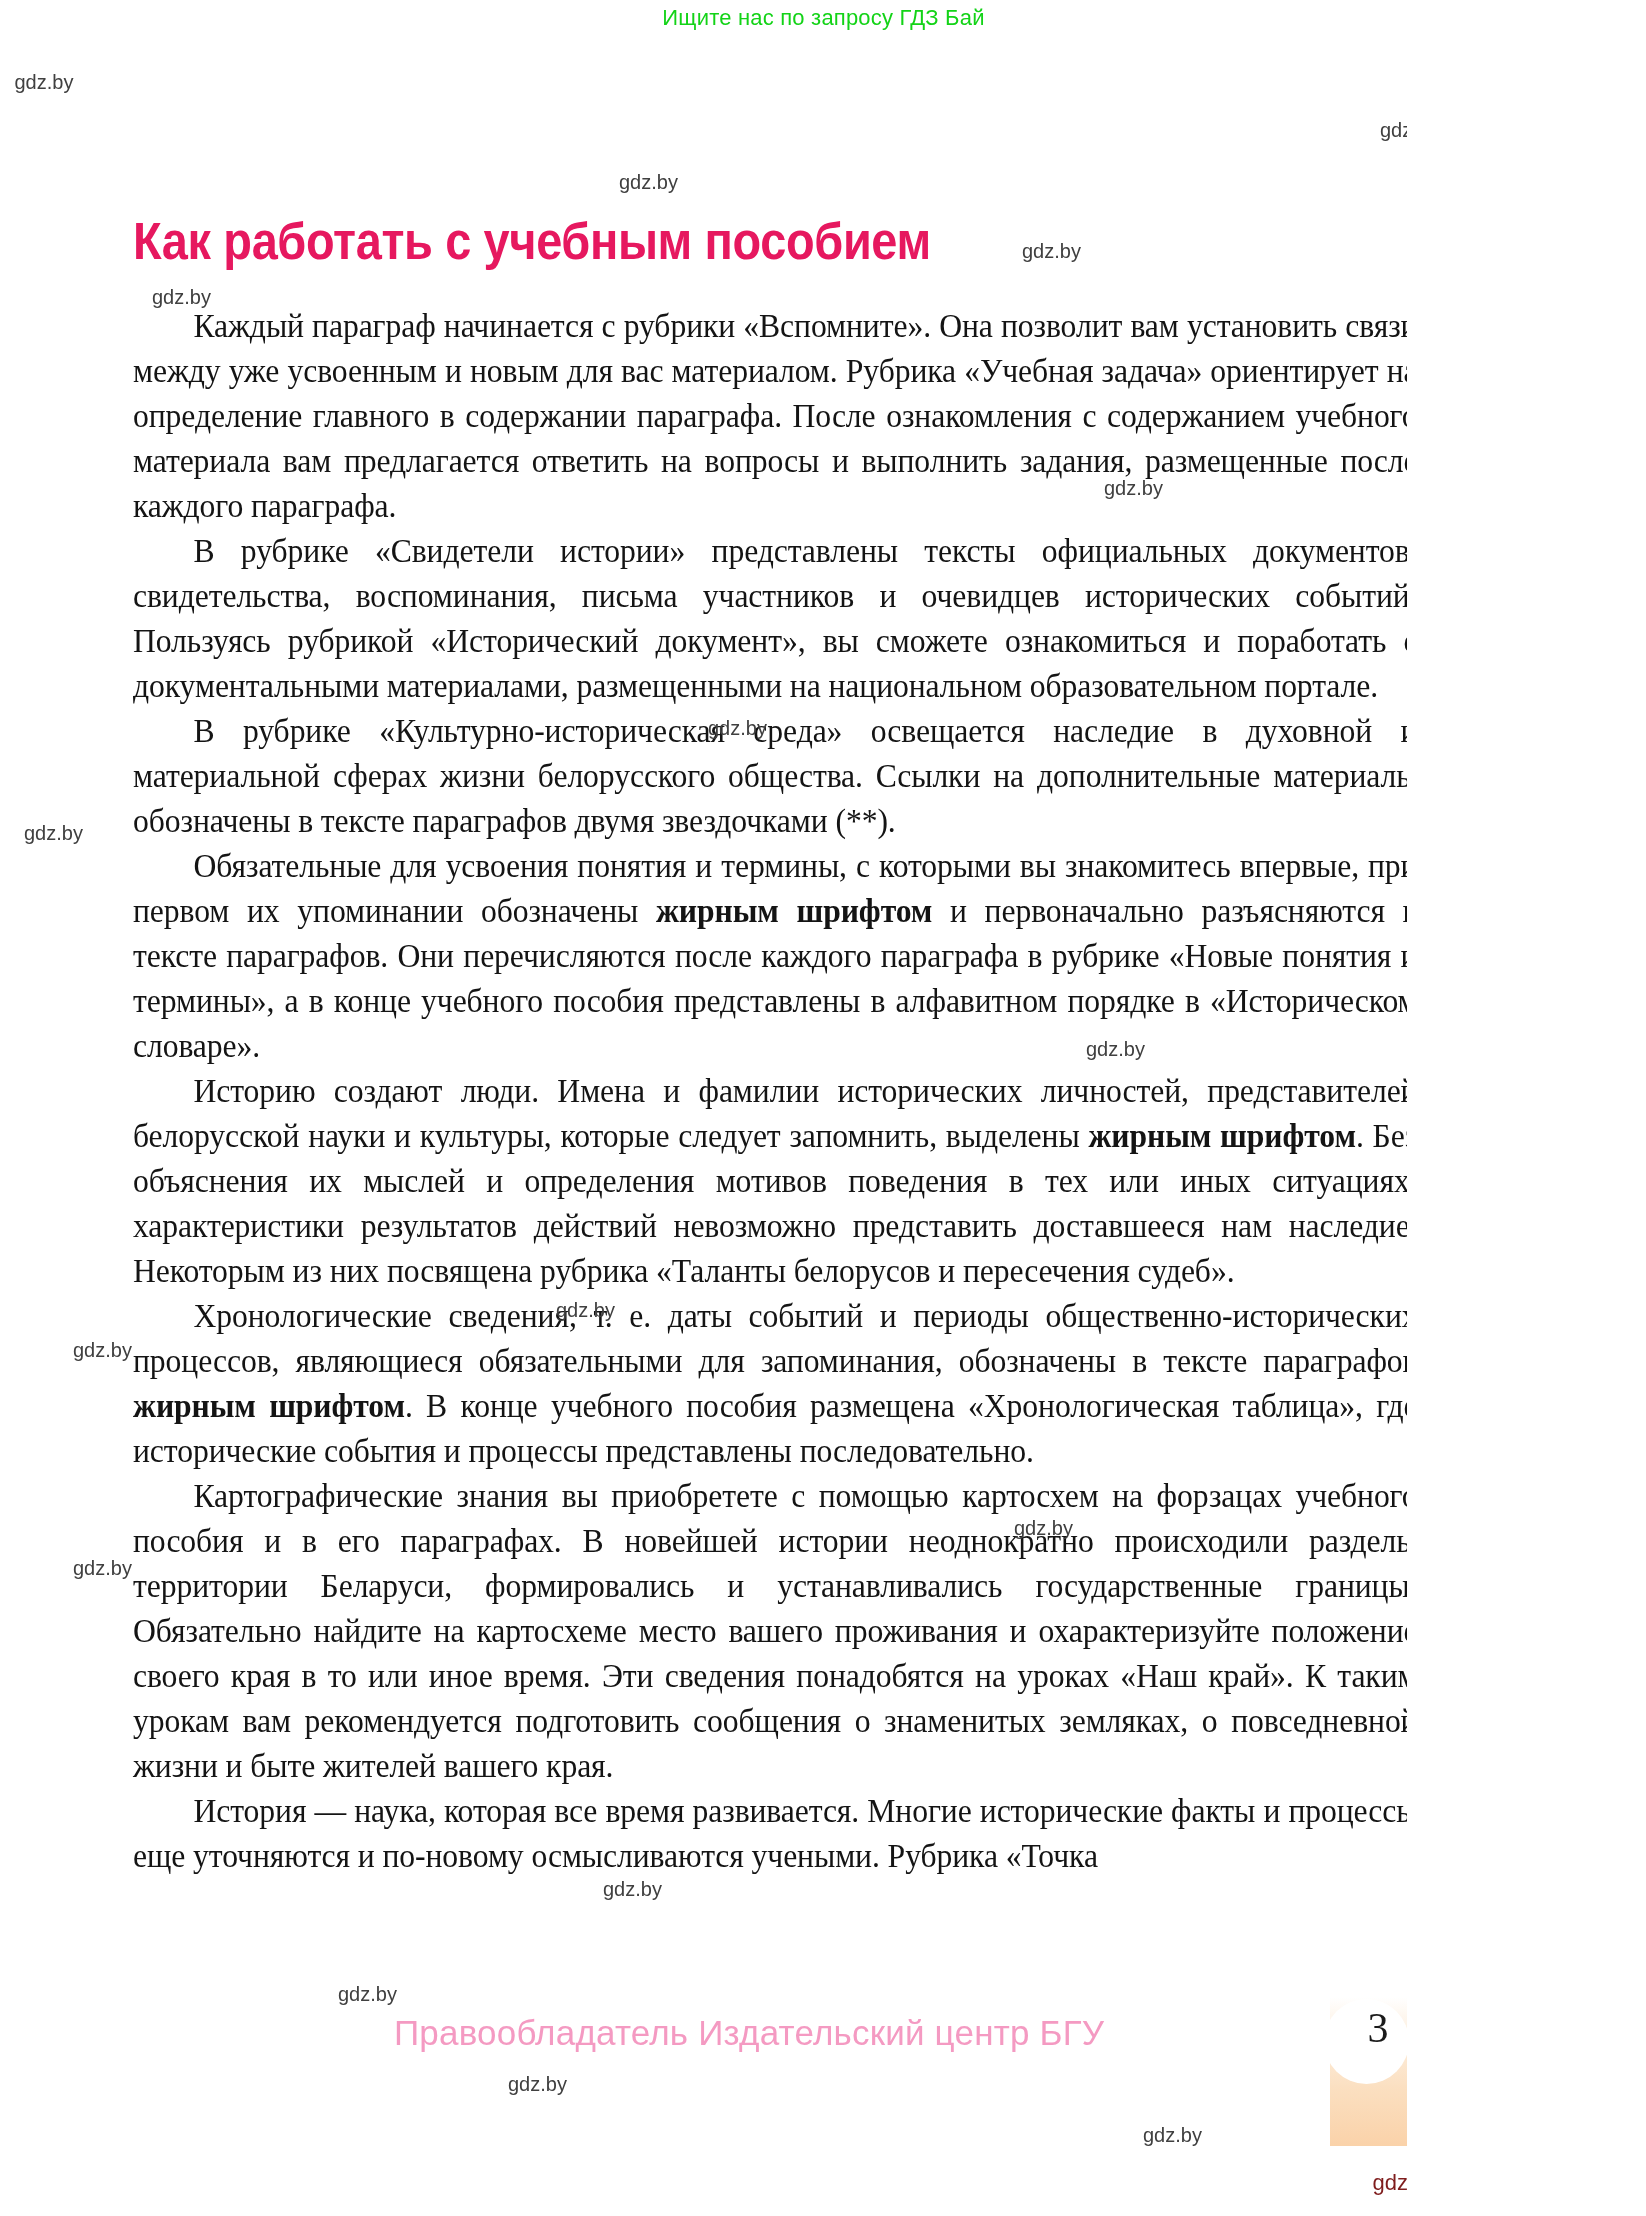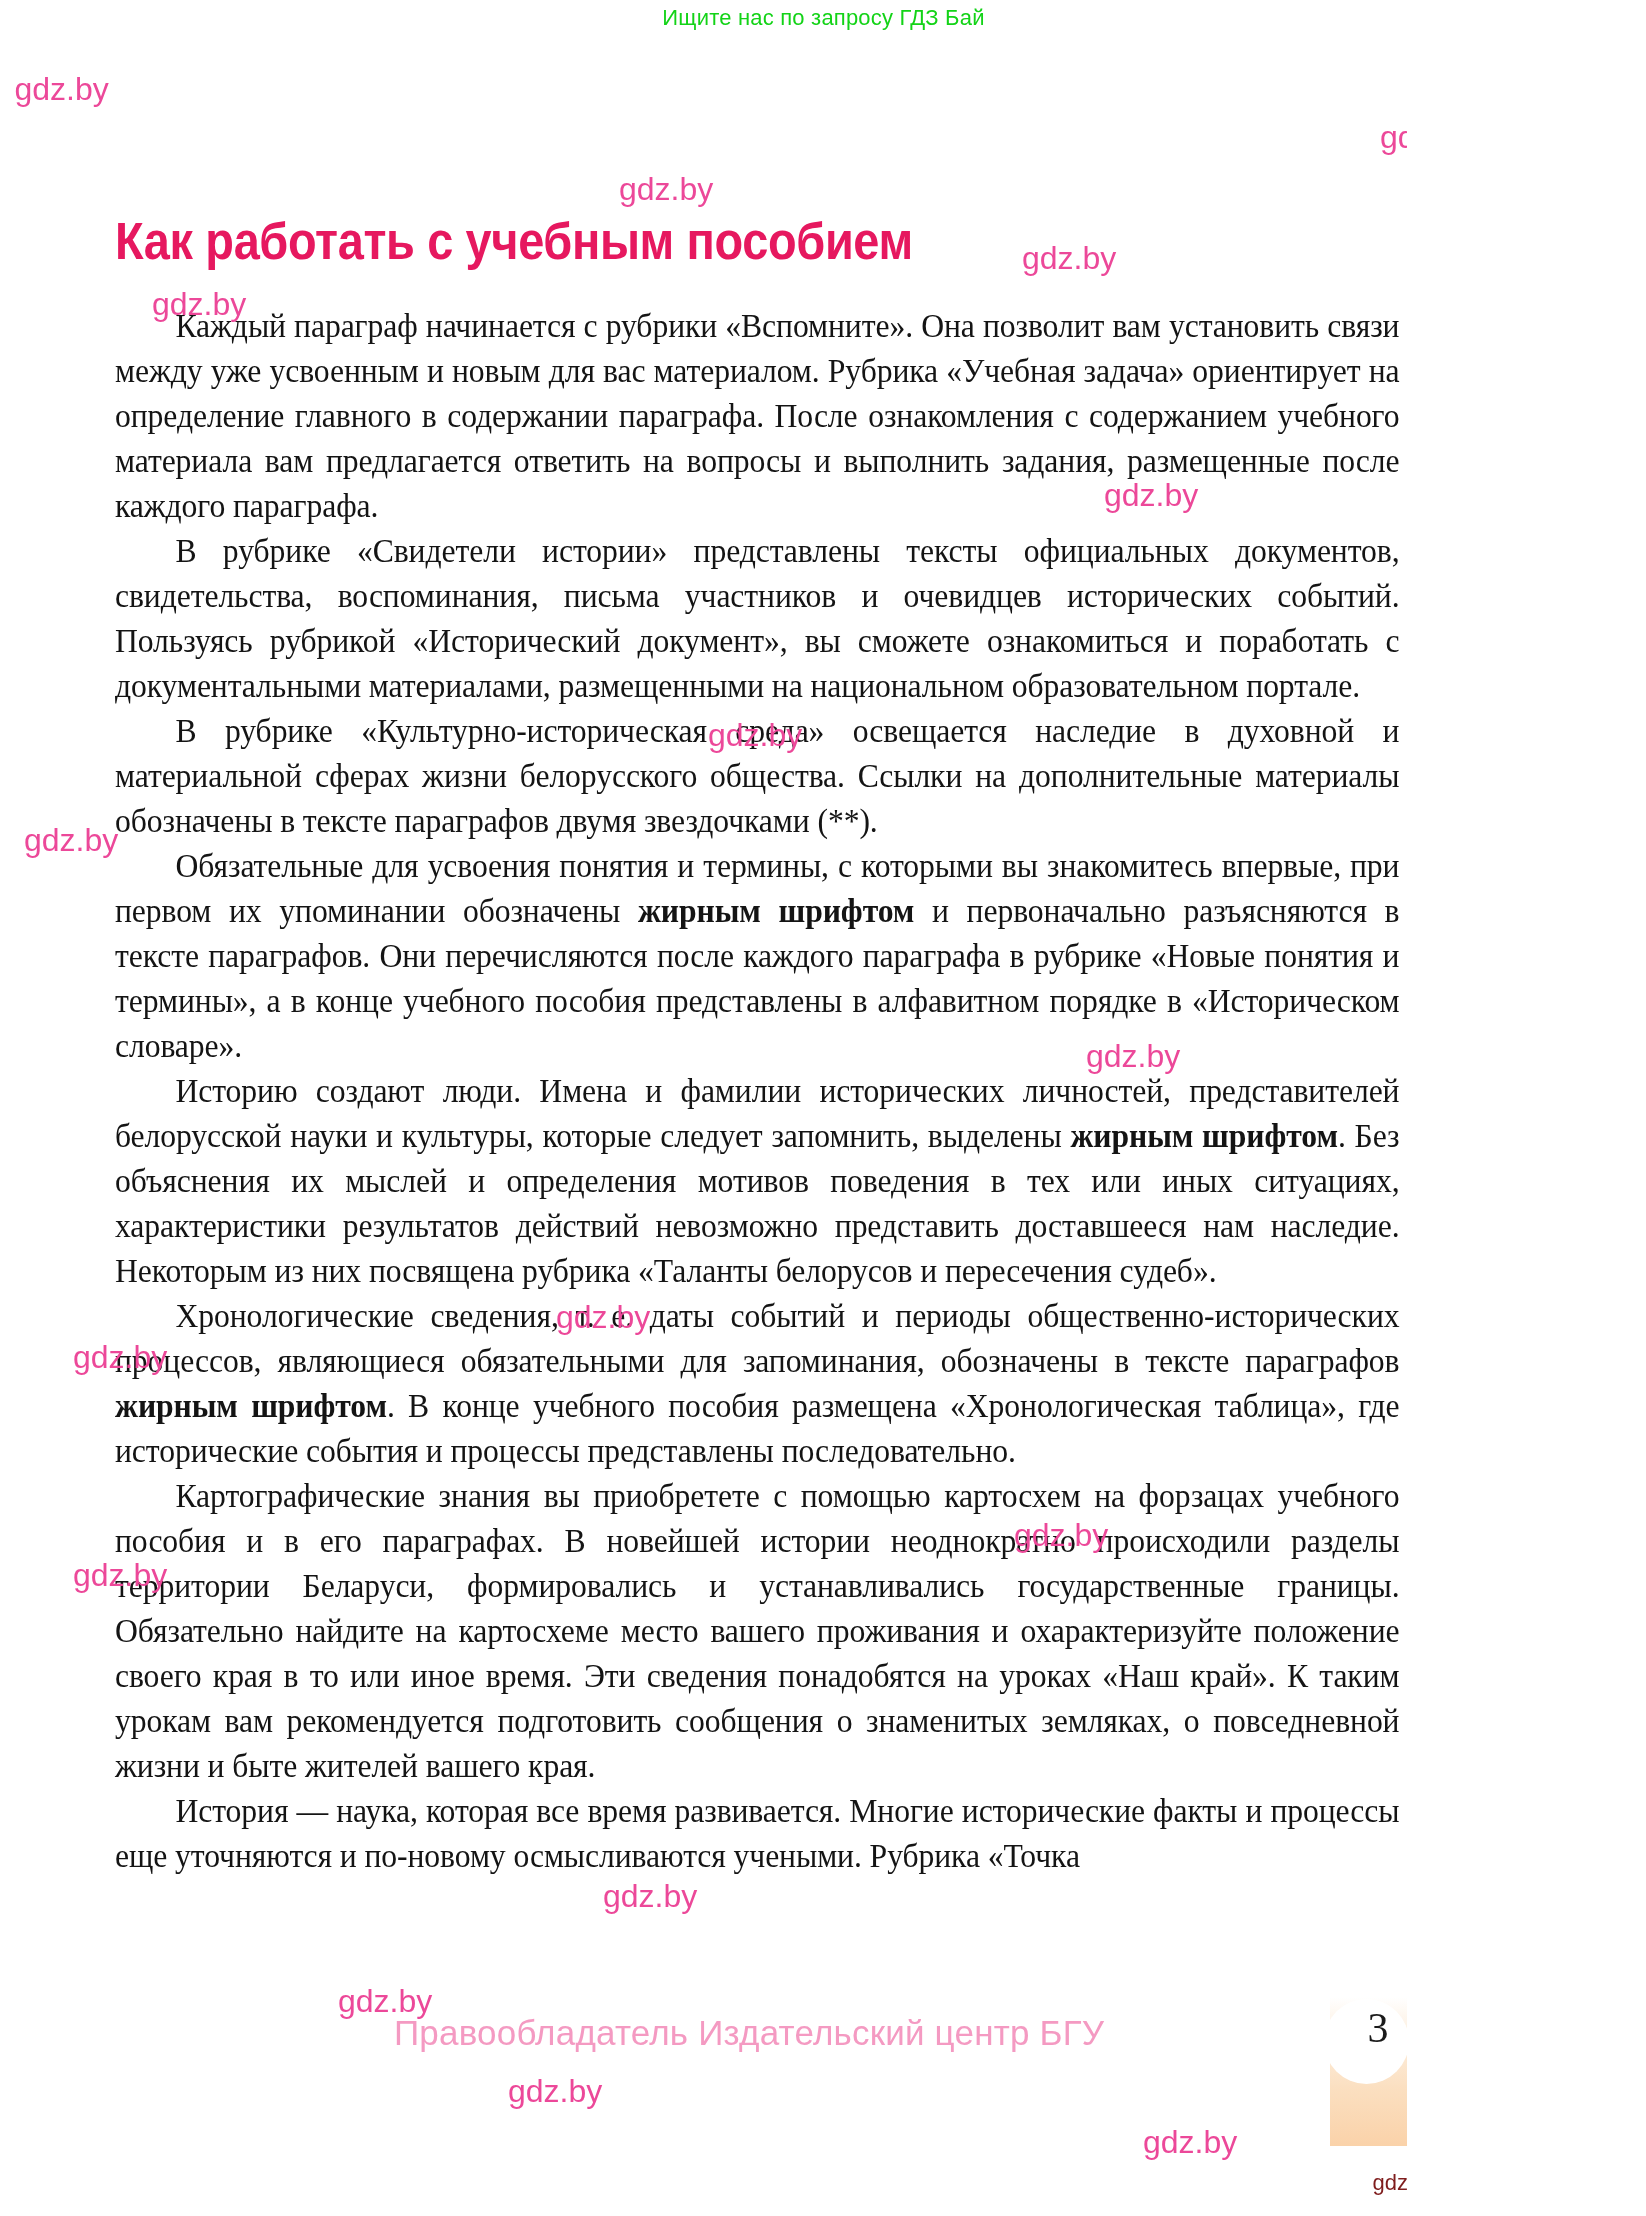--- a/index.html
+++ b/index.html
@@ -27,21 +27,21 @@
     font-family: "Liberation Sans", "DejaVu Sans", sans-serif;
     font-size: 22px;
     color: #13d317;
     letter-spacing: 0.2px;
     white-space: nowrap;
   }
 
   
   #content {
     position: absolute;
-    left: 115px;
+    left: 133px;
     top: 216px;
     width: 1338px;
   }
 
   #page-title {
     font-family: "Liberation Sans Narrow", "Liberation Sans", "DejaVu Sans", sans-serif;
     font-weight: bold;
     font-size: 51px;
     color: #e6185f;
     letter-spacing: -0.4px;
@@ -124,22 +124,22 @@
     font-size: 22px;
     color: #7f1d1d;
     white-space: nowrap;
   }
   #footer-links span { margin: 0 3.2px; }
 
   
   .wm {
     position: absolute;
     font-family: "Liberation Sans", "DejaVu Sans", sans-serif;
-    font-size: 32px;
-    color: #ec4899;
+    font-size: 20px;
+    color: #404040;
     white-space: nowrap;
     pointer-events: none;
   }
 </style>
 </head>
 <body>
 
 <div id="page">
 
   <div id="promo-banner">Ищите нас по запросу ГДЗ Бай</div>

